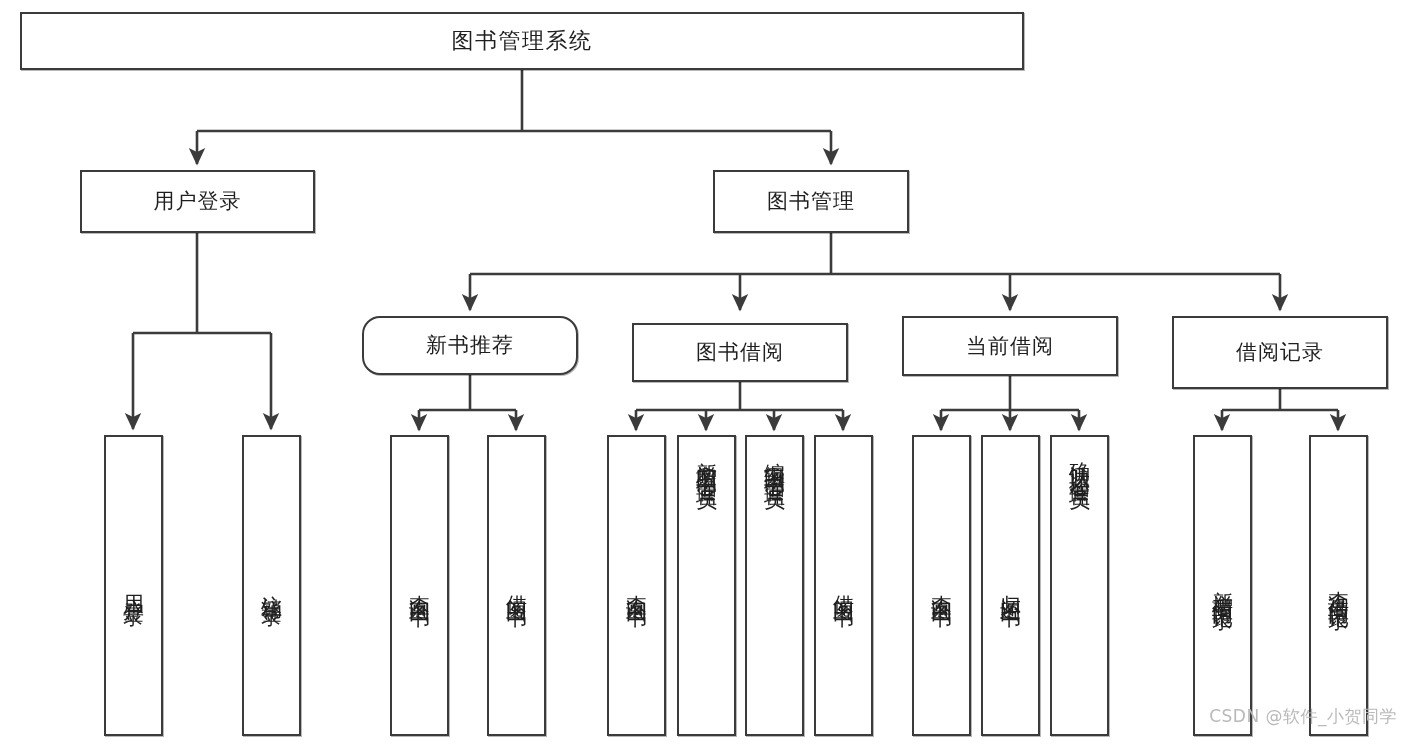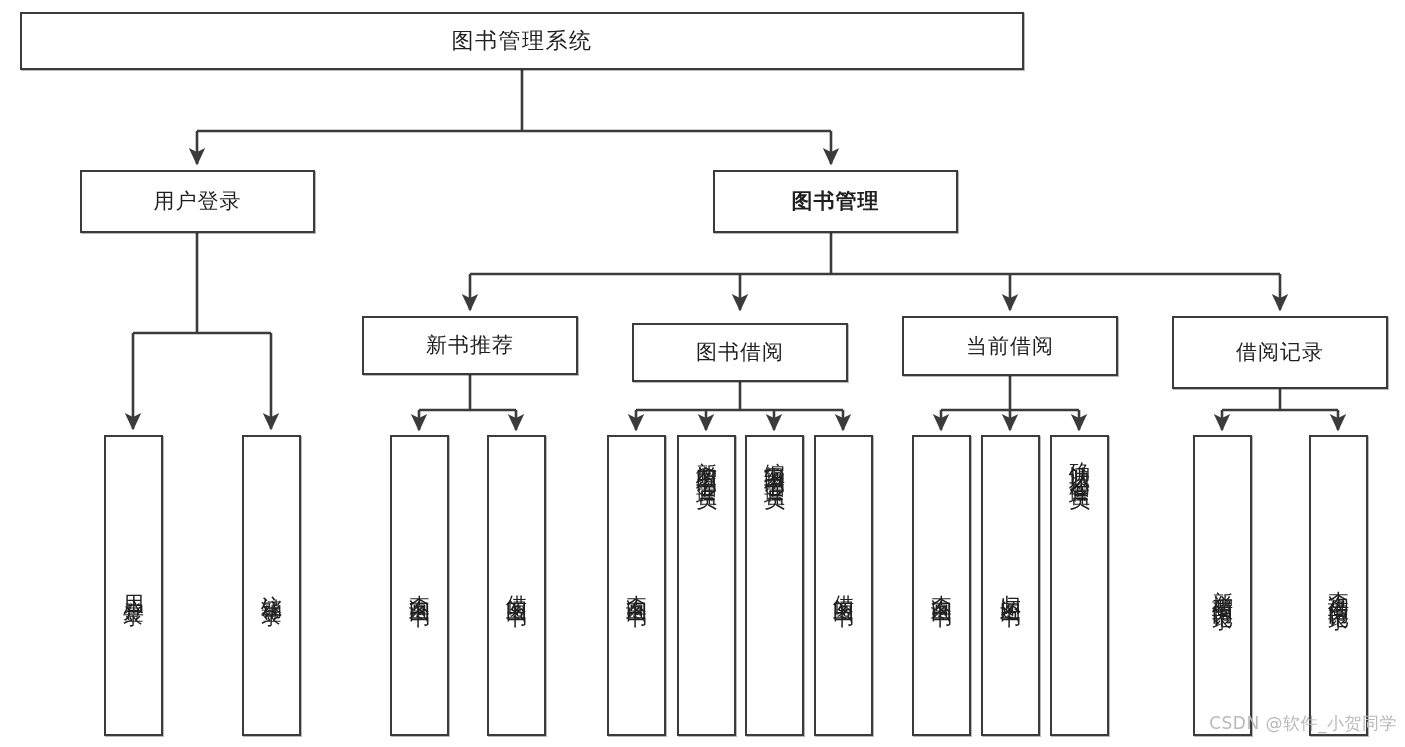--- a/index.html
+++ b/index.html
@@ -57,21 +57,21 @@
     letter-spacing:4px;
     line-height:1.05;
     height:auto;
     max-height:272px;
   }
   .node.v.tall .label{ max-height:272px; }
   .node.v.center{ align-items:center; padding-top:0; }
   .watermark{
     position:absolute;
     right:8px;
-    bottom:12px;
+    bottom:19px;
     font-size:17px;
     color:#b9b9b9;
     letter-spacing:0.5px;
     user-select:none;
     white-space:nowrap;
   }
 </style>
 </head>
 <body>
 
@@ -128,25 +128,25 @@
   </svg>
 
   <div class="node h root" style="left:20px;top:12px;width:1004px;height:58px;">
     <span class="label">图书管理系统</span>
   </div>
 
   <div class="node h" style="left:80px;top:170px;width:235px;height:63px;">
     <span class="label">用户登录</span>
   </div>
 
-  <div class="node h" style="left:713px;top:170px;width:245px;height:63px;font-weight:bold;">
+  <div class="node h" style="left:713px;top:170px;width:196px;height:63px;">
     <span class="label">图书管理</span>
   </div>
 
-  <div class="node h" style="left:362px;top:316px;width:216px;height:59px;">
+  <div class="node h" style="left:362px;top:316px;width:216px;height:59px;border-radius:18px;">
     <span class="label">新书推荐</span>
   </div>
 
   <div class="node h" style="left:632px;top:316px;width:216px;height:59px;margin-top:7px;">
     <span class="label">图书借阅</span>
   </div>
 
   <div class="node h" style="left:902px;top:316px;width:216px;height:60px;">
     <span class="label">当前借阅</span>
   </div>

